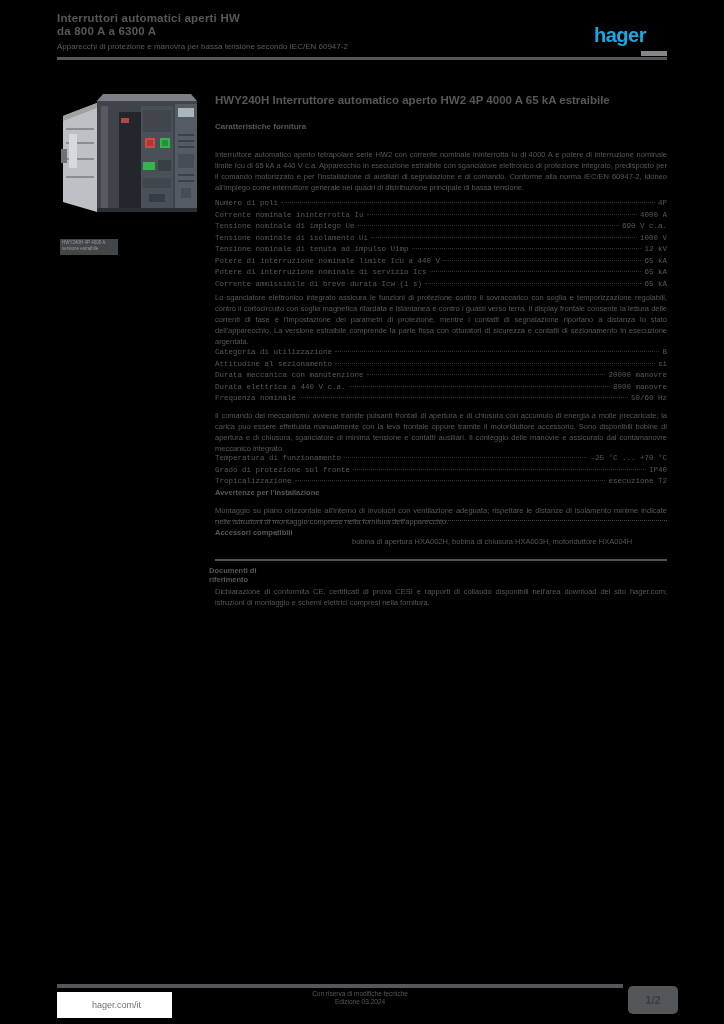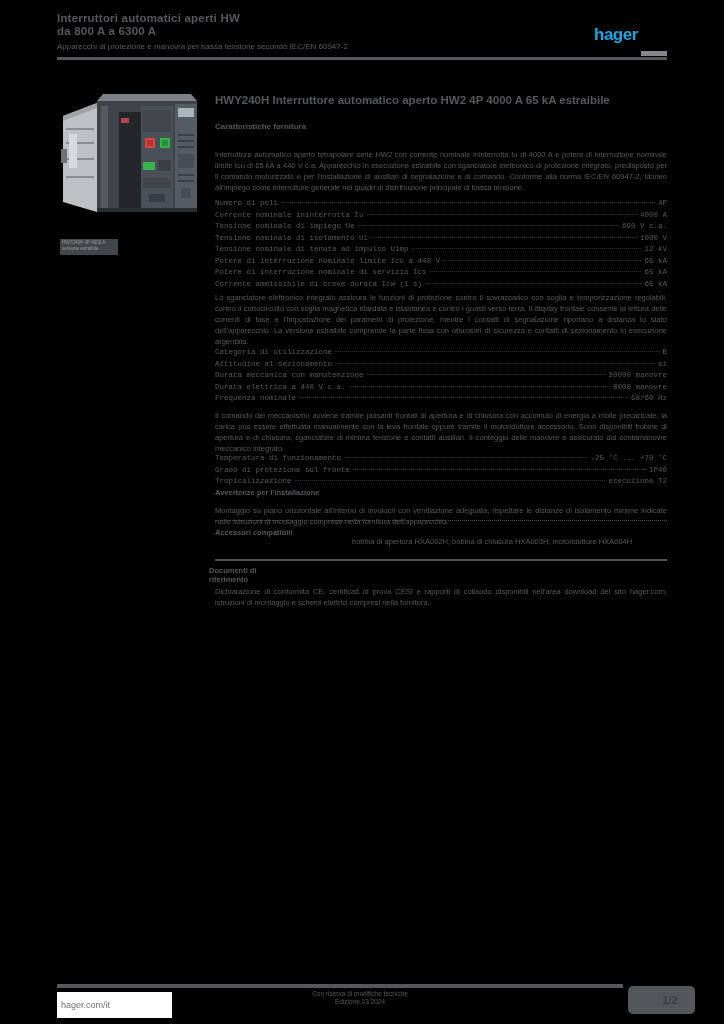--- a/index.html
+++ b/index.html
@@ -3,21 +3,21 @@
 <meta charset="utf-8">
 <style>
   html,body{margin:0;padding:0;background:#000;}
   #page{position:relative;width:724px;height:1024px;background:#000000;overflow:hidden;
         font-family:"Liberation Sans",sans-serif;color:#56585A;}
   .abs{position:absolute;}
   
   .hdr-t{font-weight:bold;font-size:11.5px;line-height:13px;color:#55575A;letter-spacing:.2px;white-space:nowrap;}
   .hdr-sub{font-size:8px;line-height:9px;color:#5A5C5E;white-space:nowrap;}
   .hdr-rule{background:#55575A;height:3px;}
-  .logo{font-weight:bold;font-size:17px;letter-spacing:-.5px;color:#1CA7E0;line-height:24px;}
+  .logo{font-weight:bold;font-size:20px;letter-spacing:-.5px;color:#1CA7E0;line-height:24px;}
   .logo-bar{background:#84888C;height:5px;}
   
   .caption{background:#434649;color:#979B9E;font-size:4.5px;line-height:6px;padding:1px 2px;overflow:hidden;}
   
   .prod-title{font-weight:bold;font-size:11.5px;line-height:13px;color:#55575A;white-space:nowrap;}
   .sec-head{font-weight:bold;font-size:8px;color:#55575A;white-space:nowrap;}
   .para{font-size:7.5px;line-height:11px;text-align:justify;color:#56585A;}
   .specs .row{display:flex;align-items:baseline;line-height:11.5px;font-size:7.5px;color:#56585A;font-family:Liberation Mono, monospace;}
   .specs .lbl{white-space:nowrap;}
   .specs .dots{flex:1;margin:0 3px;border-bottom:1px dotted #2E3032;transform:translateY(-2px);}
@@ -196,20 +196,20 @@
 
   <div class="abs dotted-rule" style="left:215px;top:520px;width:452px;"></div>
   <div class="abs note-head" style="left:215px;top:528px;width:80px;">Accessori compatibili</div>
   <div class="abs para" style="left:352px;top:536px;width:291px;text-align:left;">bobina di apertura HXA002H, bobina di chiusura HXA003H, motoriduttore HXA004H</div>
   <div class="abs thin-rule" style="left:215px;top:559px;width:452px;"></div>
 
   <div class="abs note-head" style="left:209px;top:566px;width:70px;">Documenti di riferimento</div>
   <div class="abs para" style="left:215px;top:586px;width:452px;">Dichiarazione di conformita CE, certificati di prova CESI e rapporti di collaudo disponibili nell'area download del sito hager.com; istruzioni di montaggio e schemi elettrici compresi nella fornitura.</div>
 
   <div class="abs ft-rule" style="left:57px;top:984px;width:566px;"></div>
-  <div class="abs ft-site" style="left:57px;top:992px;width:111px;height:26px;">hager.com/it</div>
+  <div class="abs ft-site" style="left:57px;top:992px;width:111px;height:26px;text-align:center;">hager.com/it</div>
   <div class="abs ft-center" style="left:270px;top:990px;width:180px;">
     <div>Con riserva di modifiche tecniche</div>
     <div>Edizione 03.2024</div>
   </div>
-  <div class="abs ft-badge" style="left:628px;top:986px;width:50px;height:28px;padding-left:17px;">1/2</div>
+  <div class="abs ft-badge" style="left:628px;top:986px;width:50px;height:28px;">1/2</div>
 
 </div>
 
 </body></html>

